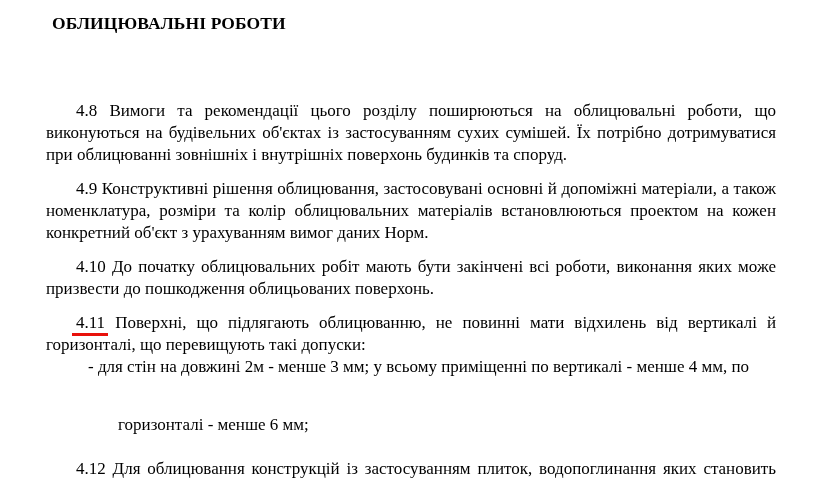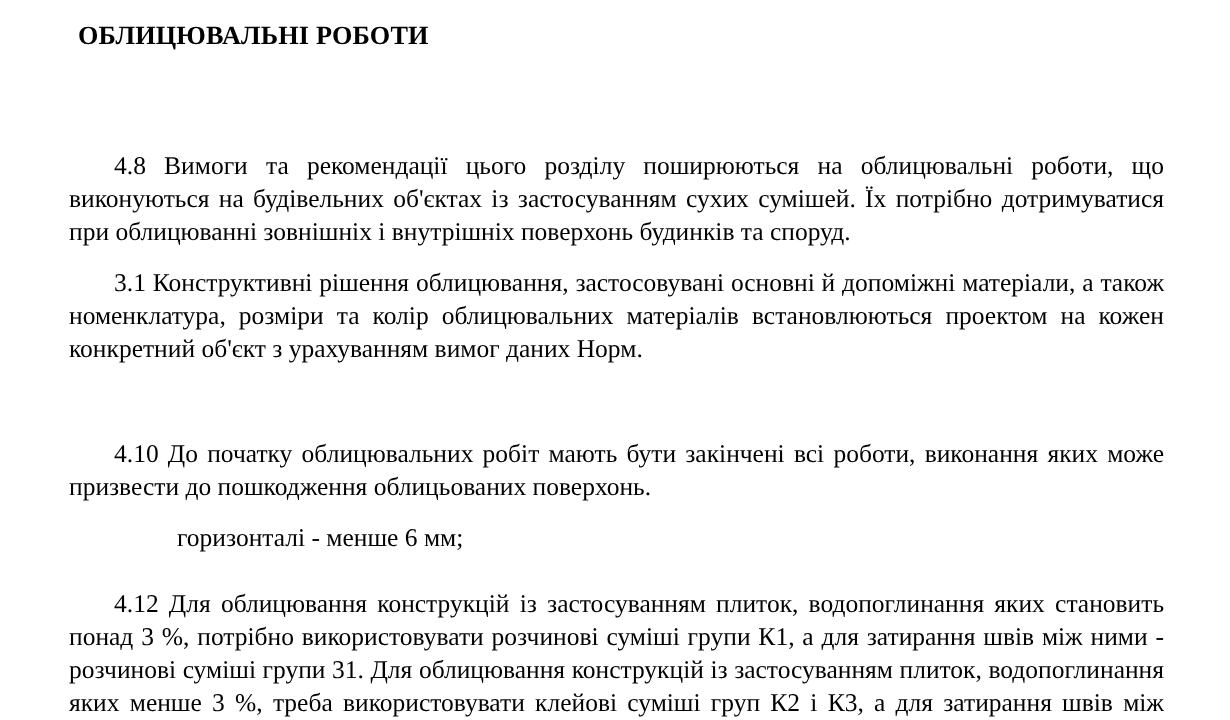--- a/index.html
+++ b/index.html
@@ -45,40 +45,40 @@
     line-height: 22px;
     text-align: justify;
     text-justify: inter-word;
     text-indent: 30px;
     margin: 0;
     padding: 0;
     hyphens: manual;
   }
   .para.p-48  { position: relative; top: 32px; margin-top: 46px; }
   .para.p-49  { position: relative; top: 44px; }
-  .para.p-410 { position: relative; top: 56px; margin-top: 36px; }
+  .para.p-410 { position: relative; top: 56px; }
   .para.p-411 { position: relative; top: 68px; }
   .para.p-412 { position: relative; top: 90px; }
 
   .bullets {
     position: relative;
     top: 68px;
     font-size: 17px;
     line-height: 22px;
     margin: 0;
     padding: 0;
     list-style: none;
   }
   .bullets .b-line {
     margin: 0;
     padding: 0;
     white-space: nowrap;
   }
   .b-line.lvl1 { padding-left: 42px; }
-  .b-line.lvl2 { padding-left: 72px; }
+  .b-line.lvl2 { padding-left: 72px; margin-top: 36px; }
 
   .sec-num {
     position: relative;
     display: inline;
   }
   .sec-num.marked::after {
     content: "";
     position: absolute;
     left: -4px;
     right: -3px;
@@ -91,25 +91,27 @@
 </head>
 <body>
 
 <div class="page">
   <div class="content">
 
     <h1 class="doc-title">ОБЛИЦЮВАЛЬНІ РОБОТИ</h1>
 
     <p class="para p-48"><span class="sec-num">4.8</span><span class="nbsp-pad">&nbsp;</span><span>Вимоги та рекомендації цього розділу поширюються на облицювальні роботи, що виконуються на будівельних об'єктах із застосуванням сухих сумішей. Їх потрібно дотримуватися при облицюванні зовнішніх і внутрішніх поверхонь будинків та споруд.</span></p>
 
-    <p class="para p-49"><span class="sec-num">3.1</span><span class="nbsp-pad">&nbsp;</span><span>Конструктивні рішення облицювання, застосовувані основні й допоміжні матеріали, а також номенклатура, розміри та колір облицювальних матеріалів встановлюються проектом на кожен конкретний об'єкт з урахуванням вимог даних Норм.</span></p>
+    <p class="para p-49"><span class="sec-num">4.9</span><span class="nbsp-pad">&nbsp;</span><span>Конструктивні рішення облицювання, застосовувані основні й допоміжні матеріали, а також номенклатура, розміри та колір облицювальних матеріалів встановлюються проектом на кожен конкретний об'єкт з урахуванням вимог даних Норм.</span></p>
 
     <p class="para p-410"><span class="sec-num">4.10</span><span class="nbsp-pad">&nbsp;</span><span>До початку облицювальних робіт мають бути закінчені всі роботи, виконання яких може призвести до пошкодження облицьованих поверхонь.</span></p>
 
+    <p class="para p-411"><span class="sec-num marked">4.11</span><span class="nbsp-pad">&nbsp;</span><span>Поверхні, що підлягають облицюванню, не повинні мати відхилень від вертикалі й горизонталі, що перевищують такі допуски:</span></p>
 
     <div class="bullets">
+      <div class="b-line lvl1">- для стін на довжині 2м - менше 3 мм; у всьому приміщенні по вертикалі - менше 4 мм, по</div>
       <div class="b-line lvl2">горизонталі - менше 6 мм;</div>
     </div>
 
     <p class="para p-412"><span class="sec-num">4.12</span><span class="nbsp-pad">&nbsp;</span><span>Для облицювання конструкцій із застосуванням плиток, водопоглинання яких становить понад 3 %, потрібно використовувати розчинові суміші групи К1, а для затирання швів між ними - розчинові суміші групи 31. Для облицювання конструкцій із застосуванням плиток, водопоглинання яких менше 3 %, треба використовувати клейові суміші груп К2 і К3, а для затирання швів між ними-суміші груп 32 та 33. Облицювання стінових конструкцій плитами з природного</span></p>
 
   </div>
 </div>
 
 </body></html>

